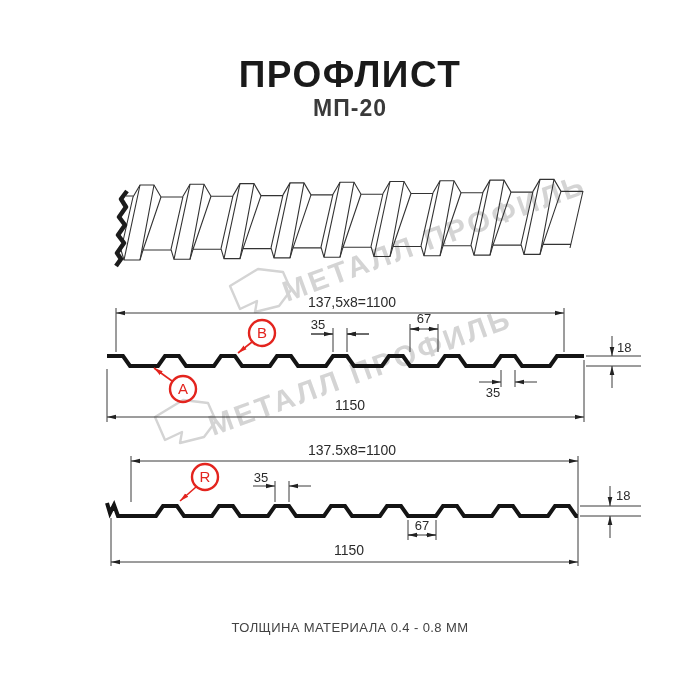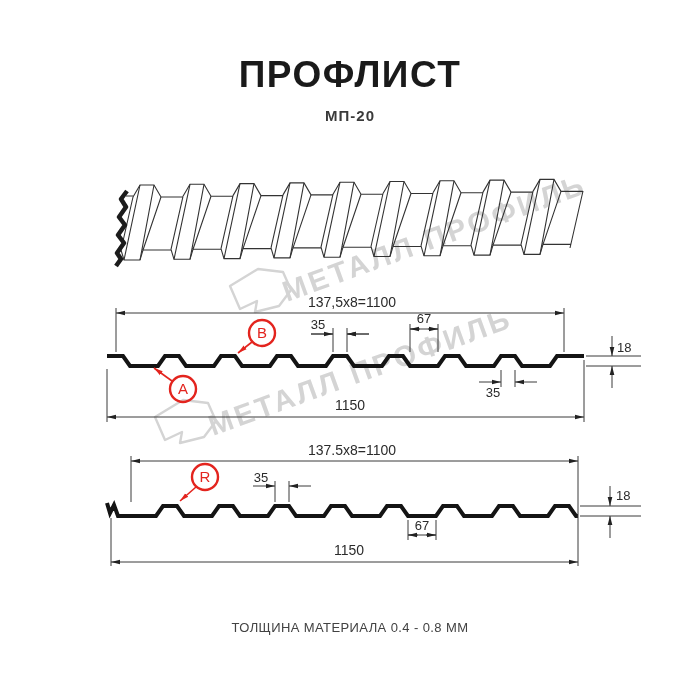--- a/index.html
+++ b/index.html
@@ -1,20 +1,20 @@
 <!DOCTYPE html>
 <html><head>
 <meta charset="utf-8">
 <style>
   html,body{margin:0;padding:0;background:#fff;}
   #stage{position:relative;width:700px;height:700px;background:#ffffff;overflow:hidden;
          font-family:"Liberation Sans", sans-serif;border-radius:7px;}
   .center-text{position:absolute;left:0;width:700px;text-align:center;}
   #title{top:54px;font-size:37px;font-weight:bold;color:#1a1a1a;letter-spacing:1.5px;}
-  #subtitle{top:95px;font-size:15px;font-weight:600;color:#3a3a3a;letter-spacing:1px;margin-top:12px;}
+  #subtitle{top:95px;font-size:23px;font-weight:600;color:#3a3a3a;letter-spacing:1px;}
   #footer{top:620px;font-size:13px;font-weight:500;color:#424242;letter-spacing:.4px;}
   svg{position:absolute;left:0;top:0;}
   .prof{fill:none;stroke:#141414;stroke-width:4;}
   .thin{fill:none;stroke:#3a3a3a;stroke-width:1;}
   .l3{fill:none;stroke:#333333;stroke-width:1.1;}
   .dimtxt{font-family:"Liberation Sans", sans-serif;font-size:13px;fill:#2b2b2b;}
   .dimtxt2{font-family:"Liberation Sans", sans-serif;font-size:14px;fill:#2b2b2b;}
   .red{stroke:#e3241e;fill:none;}
   .redtxt{font-family:"Liberation Sans", sans-serif;font-size:15px;fill:#e3241e;}
   .wm{font-family:"Liberation Sans", sans-serif;font-size:29px;font-weight:bold;

